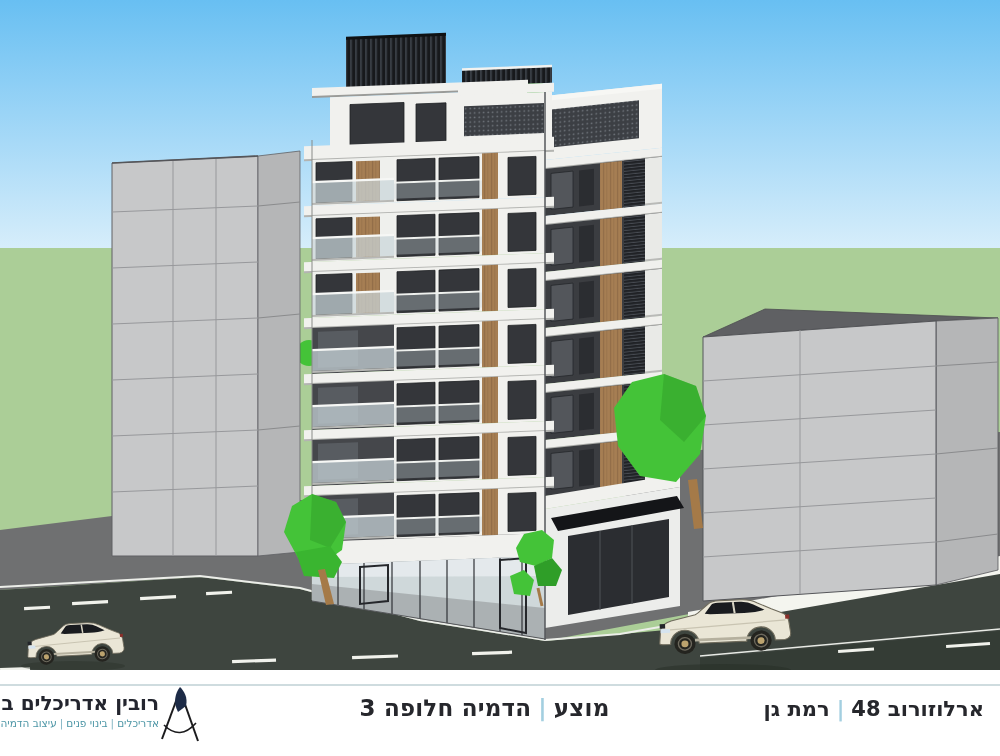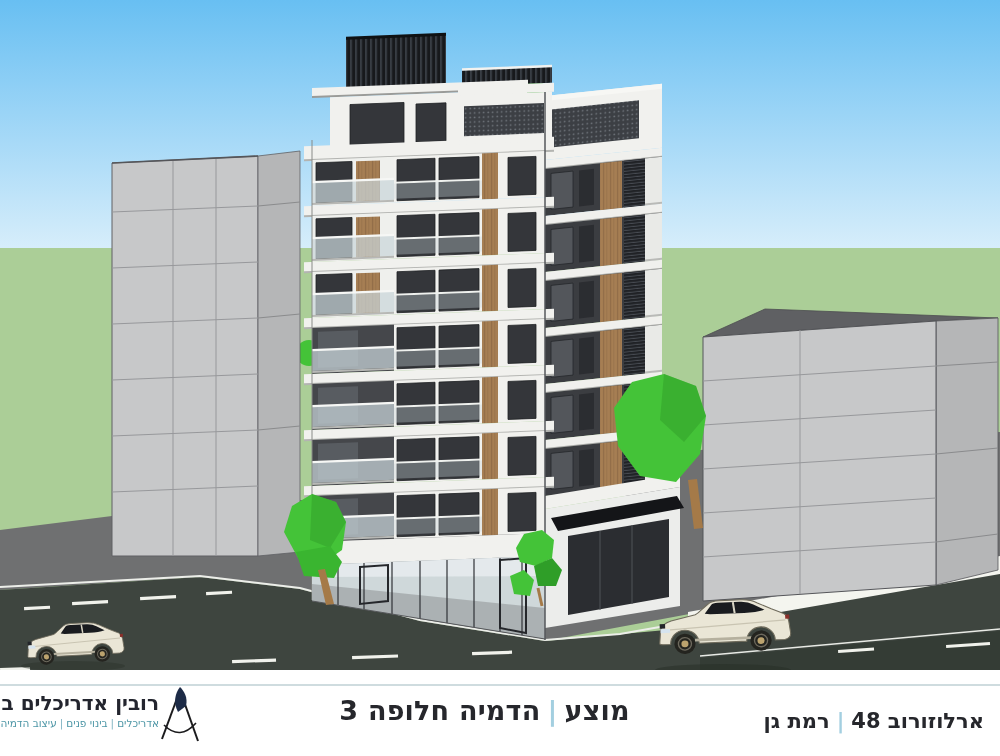--- a/index.html
+++ b/index.html
@@ -13,22 +13,22 @@
   .c-balust{fill:var(--balustrade)} .c-nbf{fill:var(--neighbor-front)} .c-nbs{fill:var(--neighbor-side)}
   .c-nbr{fill:var(--neighbor-roof)} .c-tree{fill:var(--tree)} .c-tree2{fill:var(--tree-dark)}
   .c-trunk{fill:var(--trunk)} .c-car{fill:var(--car)}
   .stopA{stop-color:var(--sky-top)} .stopB{stop-color:var(--sky-horizon)}
   .nline{stroke:#97989b;stroke-width:1;fill:none}
   .nline2{stroke:#8a8b8d;stroke-width:1;fill:none}
   
   .footer{position:absolute;top:676px;left:0;width:1000px;height:80px;background:#fff;}
   .divider{position:absolute;top:8px;left:0;right:0;height:2px;background:var(--divider);}
   .f-center{position:absolute;top:19px;left:5px;right:36px;text-align:center;direction:rtl;
-            font-size:27px;font-weight:bold;color:var(--ink);letter-spacing:0.2px;}
-  .f-right{position:absolute;top:33px;right:16px;direction:rtl;font-size:21px;font-weight:bold;color:var(--ink);}
+            font-size:23px;font-weight:bold;color:var(--ink);letter-spacing:0.2px;}
+  .f-right{position:absolute;top:21px;right:16px;direction:rtl;font-size:21px;font-weight:bold;color:var(--ink);}
   .sep{color:var(--separator);font-weight:600;padding:0 7px;}
   .f-left{position:absolute;top:9px;left:8px;width:192px;direction:rtl;}
   .logo-row{display:flex;align-items:flex-start;}
   .logo-ic{flex:0 0 auto;width:40px;height:58px;margin-left:1px;}
   .logo-txt{flex:1 1 auto;text-align:right;padding-top:8px;}
   .company{font-size:20px;font-weight:bold;color:var(--logo-ink);white-space:nowrap;line-height:1.05;}
   .tagline{font-size:10.5px;color:var(--teal);white-space:nowrap;margin-top:3px;}
   .tagline .tsep{color:#7fb3c2;padding:0 3px;font-weight:400;}
 </style>
 </head>

